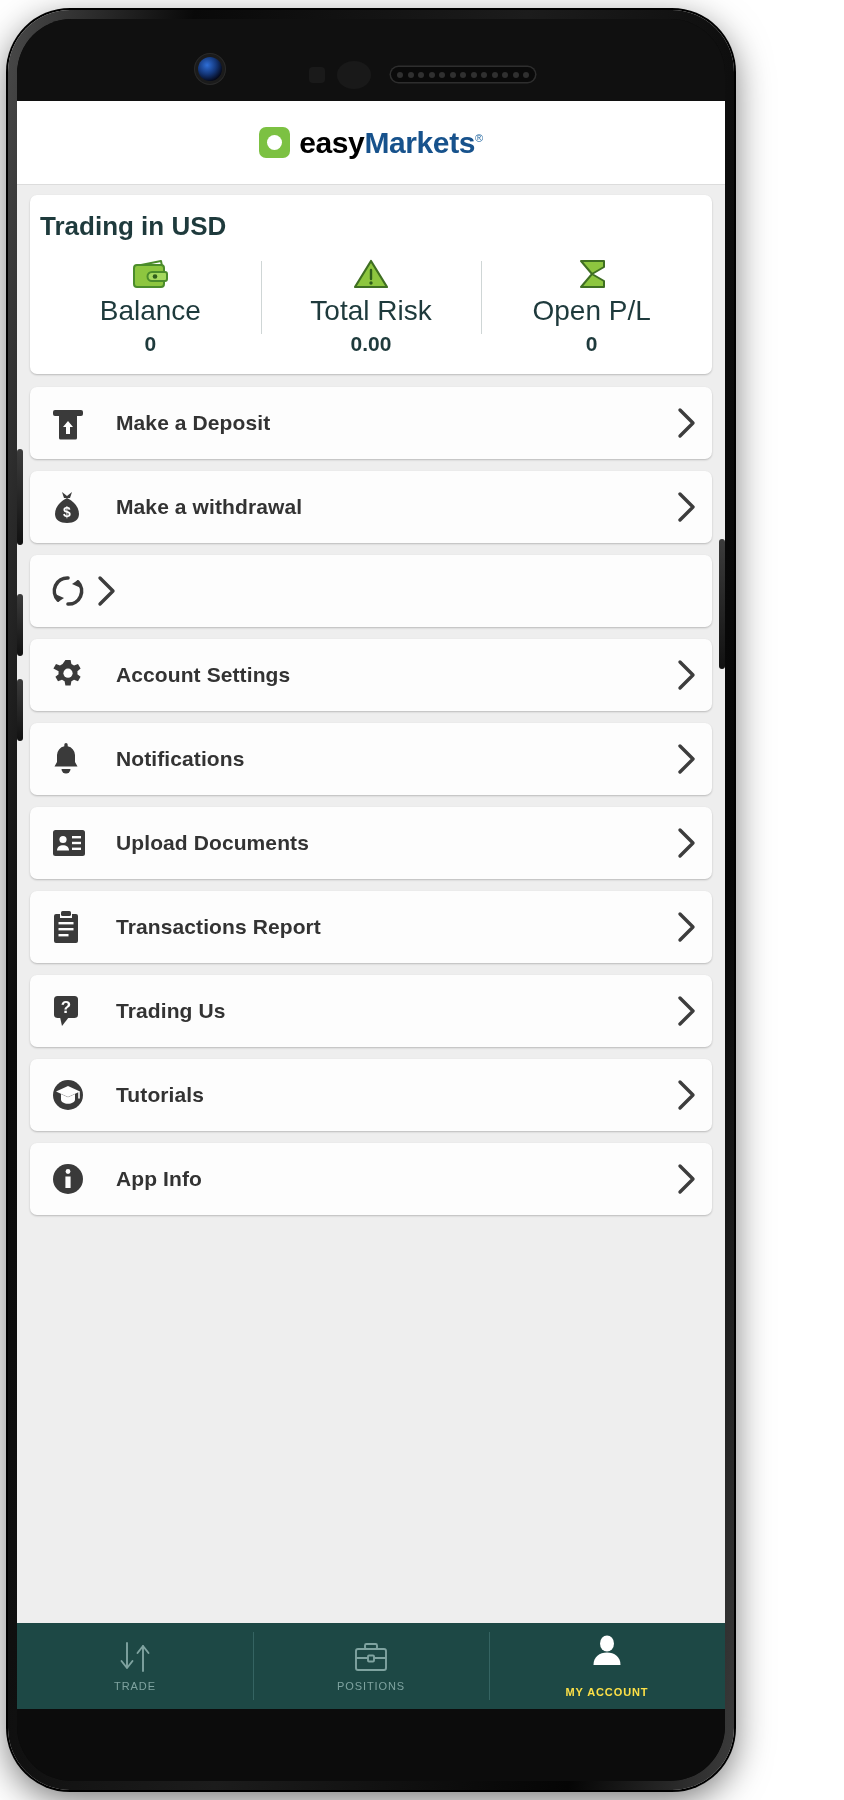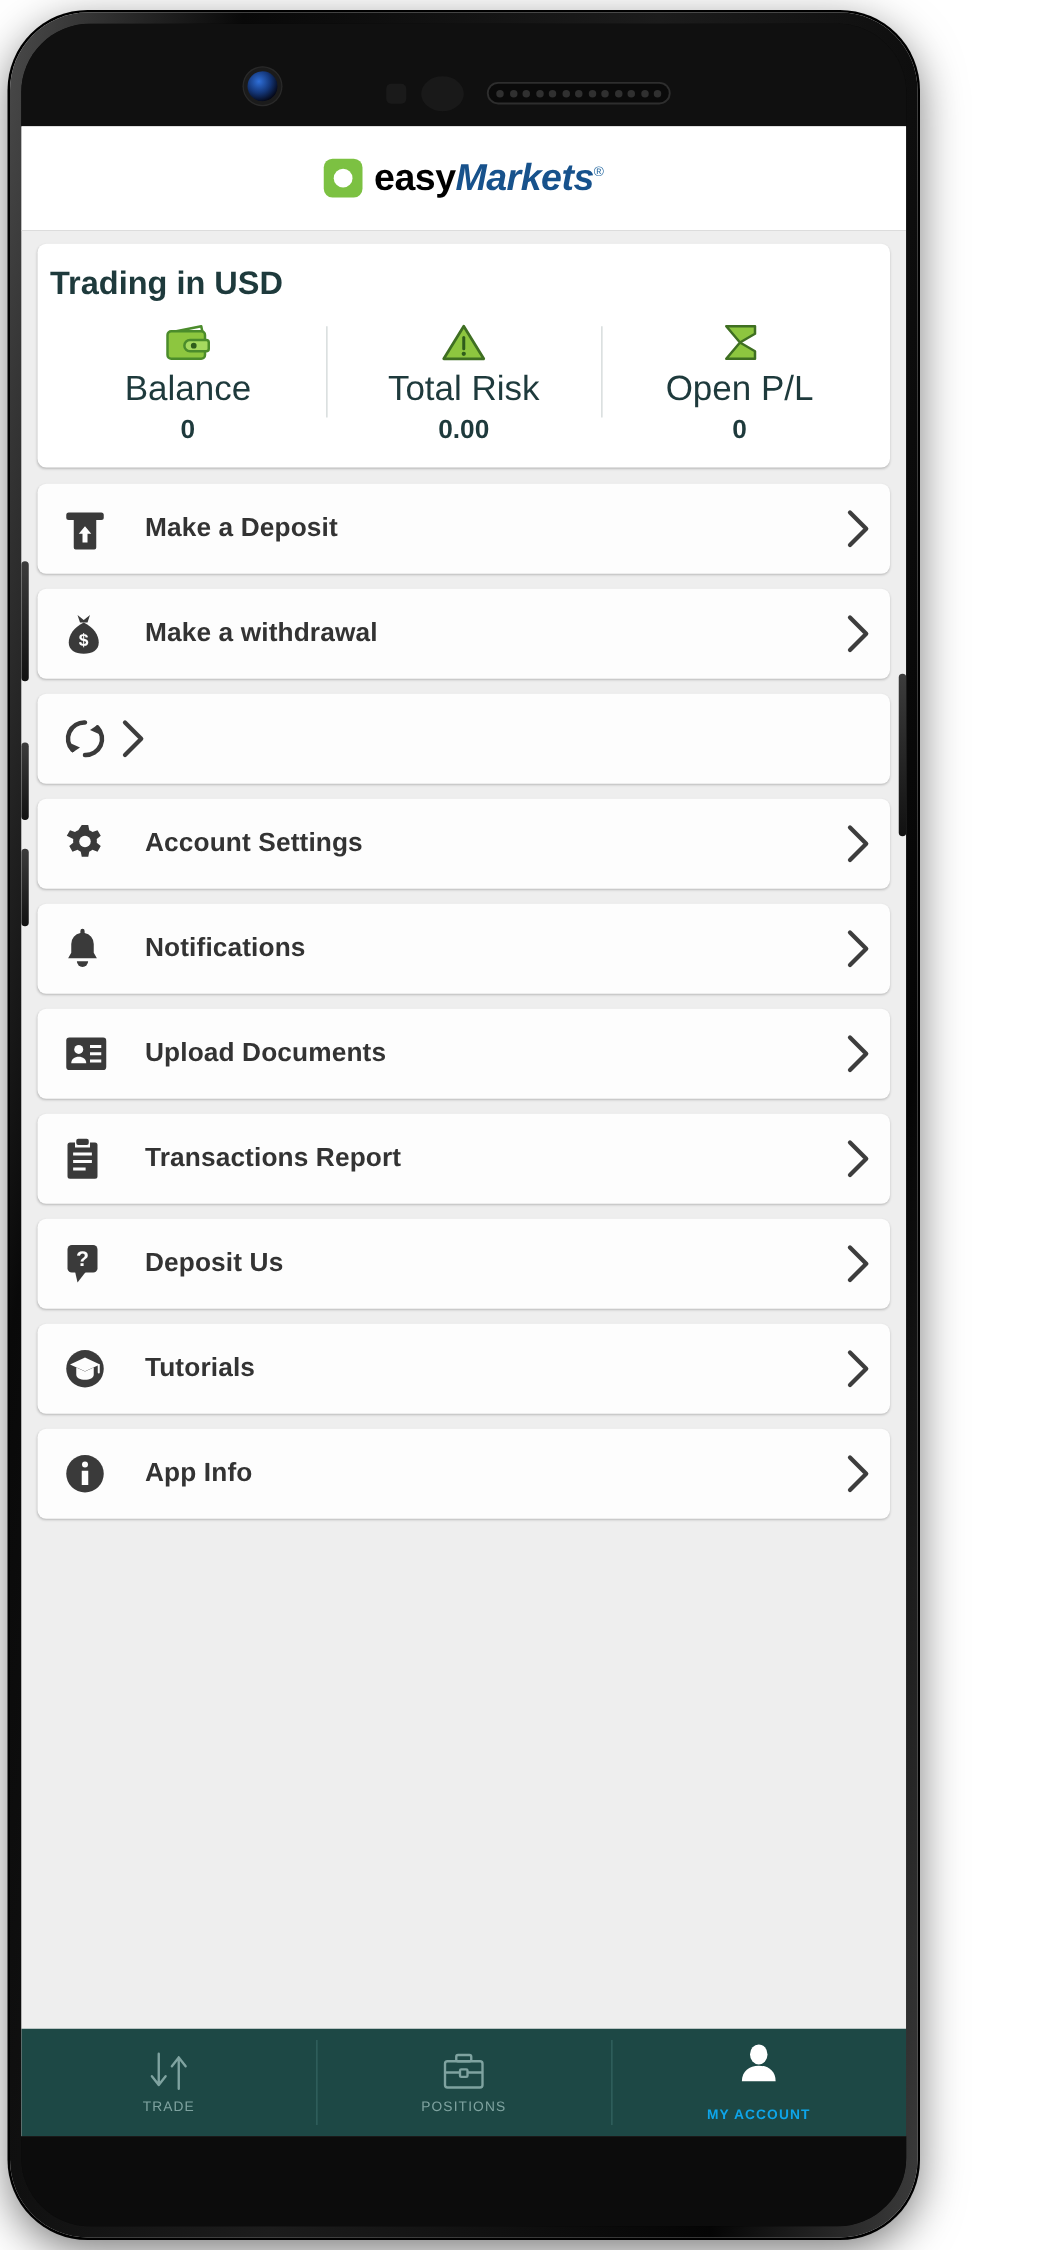--- a/index.html
+++ b/index.html
@@ -142,21 +142,21 @@
     border-radius: 50%;
     background: #ffffff;
   }
   .logo-text {
     font-size: 30px;
     letter-spacing: -0.4px;
     line-height: 1;
     white-space: nowrap;
   }
   .logo-text .easy { color: #000000; font-weight: 700; }
-  .logo-text .markets { color: #17528c; font-weight: 700; font-style: italic; }
+  .logo-text .markets { color: #17528c; font-weight: 700; }
   .logo-text .reg {
     color: #2b6ca3;
     font-size: 11px;
     vertical-align: super;
     font-weight: 400;
   }
 
   
   .app-body {
     flex: 1 1 auto;
@@ -269,21 +269,21 @@
     position: relative;
     color: #7fa3a0;
   }
   .tab + .tab::before {
     content: "";
     position: absolute;
     left: 0; top: 9px; bottom: 9px;
     width: 1px;
     background: #356462;
   }
-  .tab.active { color: #0ea5e9; gap: 20px; }
+  .tab.active { color: #fde047; gap: 20px; }
   .tab-icon { height: 32px; display: flex; align-items: center; justify-content: center; }
   .tab-label {
     font-size: 11px;
     letter-spacing: 0.9px;
     font-weight: 400;
   }
   .tab.active .tab-label { font-weight: 700; }
 </style>
 </head>
 <body>
@@ -487,21 +487,21 @@
           </div>
 
           <div class="menu-row">
             <div class="menu-icon">
               <svg width="30" height="34" viewBox="0 0 30 34" fill="#3a3a3a">
                 <rect x="2" y="2" width="24" height="22" rx="3.5"></rect>
                 <path d="M8 23 h9 l-7 9 z"></path>
                 <text x="14" y="19" font-family="Liberation Sans, sans-serif" font-size="17" font-weight="700" fill="#fdfdfd" text-anchor="middle">?</text>
               </svg>
             </div>
-            <div class="menu-label">Deposit Us</div>
+            <div class="menu-label">Trading Us</div>
             <div class="menu-chevron">
               <svg width="20" height="32" viewBox="0 0 20 32">
                   <path d="M4 3 L17 16 L4 29" fill="none" stroke="#3d3d3d" stroke-width="3.4" stroke-linecap="round" stroke-linejoin="round"></path>
                 </svg>
             </div>
           </div>
 
           <div class="menu-row">
             <div class="menu-icon">
               <svg width="32" height="32" viewBox="0 0 32 32">

